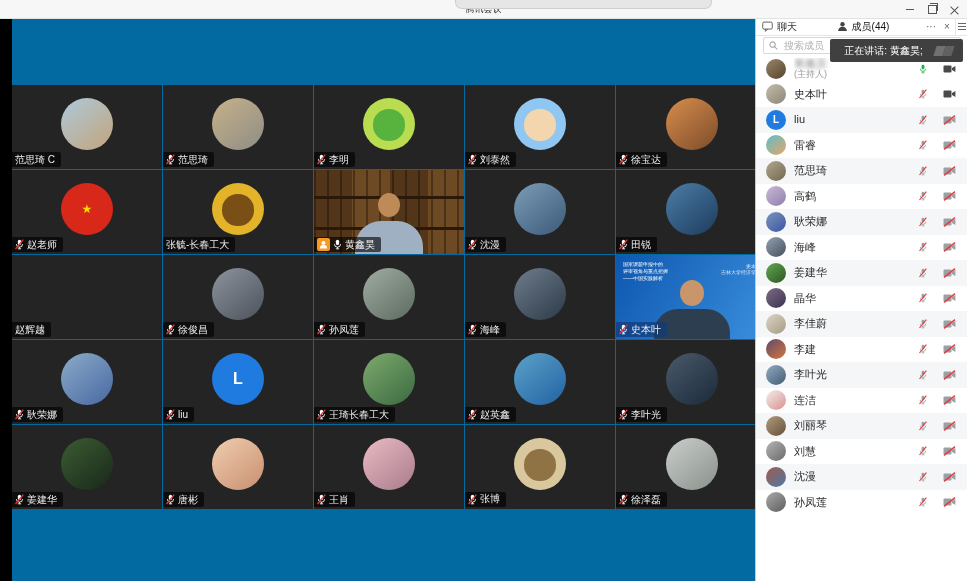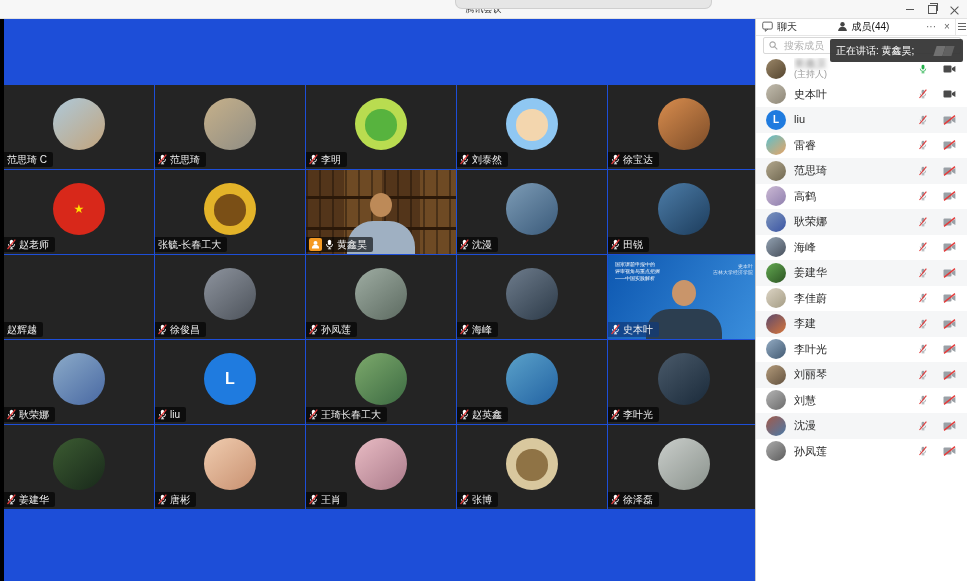--- a/index.html
+++ b/index.html
@@ -17,21 +17,21 @@
   .wbtn{width:22px;height:16px;display:flex;align-items:center;justify-content:center;cursor:default;}
   .min-i{width:8px;height:1px;background:#555;}
   .max-i{width:7px;height:7px;border:1px solid #555;position:relative;background:#f7f7f7;}
   .max-i::before{content:"";position:absolute;left:1px;top:-3px;width:7px;height:7px;
                  border:1px solid #555;border-left:none;border-bottom:none;}
   .cls-i{width:9px;height:9px;position:relative;}
   .cls-i::before,.cls-i::after{content:"";position:absolute;left:4px;top:0;width:1px;height:11px;background:#555;}
   .cls-i::before{transform:rotate(45deg);} .cls-i::after{transform:rotate(-45deg);}
 
   
-  .main{position:absolute;left:4px;top:18px;width:755px;height:563px;background:#1d4ed8;}
+  .main{position:absolute;left:12px;top:18px;width:755px;height:563px;background:#0369a1;}
   .tile{position:absolute;background:#242424;overflow:hidden;}
   .tile.speaking{box-shadow:inset 0 0 0 2px #2aab4f;}
   .av{position:absolute;left:50%;top:13px;transform:translateX(-50%);border-radius:50%;
       display:flex;align-items:center;justify-content:center;overflow:hidden;}
   .av .decal{position:absolute;left:20%;top:22%;width:60%;height:60%;border-radius:50%;display:block;}
   .av span{font-weight:bold;}
   .tlabel{position:absolute;left:0;bottom:2px;display:flex;align-items:center;gap:3px;
           background:rgba(0,0,0,.62);color:#efefef;font-size:10px;line-height:13px;
           padding:1px 6px 1px 3px;border-radius:0 2px 2px 0;max-width:96%;white-space:nowrap;}
   .tlabel.blue{background:rgba(16,58,120,.72);}
@@ -65,21 +65,21 @@
   .menu-lines{width:8px;height:1px;background:#666;box-shadow:0 -3px 0 #666,0 3px 0 #666;}
 
   .searchrow{position:absolute;left:0;top:17px;right:0;height:21px;display:flex;align-items:center;padding:0 7px;box-sizing:border-box;}
   .searchbox{flex:1;height:15px;border:1px solid #d8d8d8;border-radius:2px;display:flex;align-items:center;
              gap:4px;padding:0 5px;background:#fff;}
   .searchbox input{border:none;outline:none;flex:1;font-size:10px;color:#333;background:transparent;
                    font-family:"Liberation Sans","DejaVu Sans",sans-serif;}
   .searchbox input::placeholder{color:#b0b0b0;}
 
   .toast{position:absolute;left:74px;top:21px;width:133px;height:23px;background:rgba(50,50,50,.93);
-         border-radius:2px;z-index:45;display:flex;align-items:center;padding:0 6px;box-sizing:border-box;color:#fff;font-size:10px;}
+         border-radius:2px;z-index:45;display:flex;align-items:center;padding:0 6px;box-sizing:border-box;color:#fff;font-size:10px;text-align:center;}
   .toast .ttext{flex:1;white-space:nowrap;overflow:hidden;}
   .toastlogo{position:relative;width:26px;height:14px;opacity:.55;filter:blur(.6px);}
   .toastlogo::before,.toastlogo::after{content:"";position:absolute;top:2px;width:9px;height:10px;
          background:#9a9a9a;transform:skewX(-18deg);}
   .toastlogo::before{left:4px;} .toastlogo::after{left:13px;background:#7c7c7c;}
 
   .mlist{position:absolute;left:0;top:38px;right:0;height:496px;overflow:hidden;}
   .mrow{height:25.5px;display:flex;align-items:center;padding:0 12px 0 10px;box-sizing:border-box;gap:8px;}
   .mrow:nth-child(2n+3){background:#f5f6f7;}
   .mrow .mname{flex:1;font-size:11px;color:#2b2b2b;line-height:11px;overflow:hidden;white-space:nowrap;}
@@ -455,21 +455,21 @@
               <rect x="3.2" y="0.6" width="3.6" height="6" rx="1.8" fill="#fff"></rect>
               <path d="M1.6 5.6a3.4 3.4 0 0 0 6.8 0" fill="none" stroke="#fff" stroke-width="1"></path>
               <line x1="5" y1="9" x2="5" y2="10.6" stroke="#fff" stroke-width="1"></line>
               <line x1="3.2" y1="10.8" x2="6.8" y2="10.8" stroke="#fff" stroke-width="1"></line>
               <line x1="0.6" y1="11" x2="9.2" y2="0.6" stroke="#e23b3b" stroke-width="1.4"></line>
             </svg>
           </span>
           <span>王肖</span>
         </div>
       </div>
-      <div class="tile" style="left: 453px; top: 407px; width: 150px; height: 84px;">
+      <div class="tile" style="left: 453px; top: 407px; width: 150px; height: 84px; font-family: Liberation Mono, monospace;">
         <div class="av" style="width:52px;height:52px;background:#d9c89e">
           <i class="decal" style="background:#8f7345"></i>
         </div>
         <div class="tlabel">
           <span class="ic">
             <svg width="9" height="11" viewBox="0 0 10 12">
               <rect x="3.2" y="0.6" width="3.6" height="6" rx="1.8" fill="#fff"></rect>
               <path d="M1.6 5.6a3.4 3.4 0 0 0 6.8 0" fill="none" stroke="#fff" stroke-width="1"></path>
               <line x1="5" y1="9" x2="5" y2="10.6" stroke="#fff" stroke-width="1"></line>
               <line x1="3.2" y1="10.8" x2="6.8" y2="10.8" stroke="#fff" stroke-width="1"></line>
@@ -717,20 +717,40 @@
         </span>
         <span class="ic">
           <svg width="13" height="10" viewBox="0 0 13 10">
             <rect x="0.5" y="1.6" width="8" height="6.8" rx="1" fill="#9aa0a6"></rect>
             <path d="M9 4l3.4-2v6L9 6z" fill="#9aa0a6"></path>
             <line x1="1" y1="9.4" x2="12" y2="0.6" stroke="#e23b3b" stroke-width="1.4"></line>
           </svg>
         </span>
       </div>
       <div class="mrow">
+        <div class="av" style="width: 20px; height: 20px; background: linear-gradient(140deg, rgb(125, 108, 133), rgb(59, 50, 80)); position: static; transform: none; flex: 0 0 auto;"></div>
+        <div class="mname"><span>晶华</span></div>
+        <span class="ic">
+          <svg width="8" height="10" viewBox="0 0 10 12">
+            <rect x="3.2" y="0.6" width="3.6" height="6" rx="1.8" fill="#9aa0a6"></rect>
+            <path d="M1.6 5.6a3.4 3.4 0 0 0 6.8 0" fill="none" stroke="#9aa0a6" stroke-width="1"></path>
+            <line x1="5" y1="9" x2="5" y2="10.6" stroke="#9aa0a6" stroke-width="1"></line>
+            <line x1="3.2" y1="10.8" x2="6.8" y2="10.8" stroke="#9aa0a6" stroke-width="1"></line>
+            <line x1="0.6" y1="11" x2="9.2" y2="0.6" stroke="#e23b3b" stroke-width="1.4"></line>
+          </svg>
+        </span>
+        <span class="ic">
+          <svg width="13" height="10" viewBox="0 0 13 10">
+            <rect x="0.5" y="1.6" width="8" height="6.8" rx="1" fill="#9aa0a6"></rect>
+            <path d="M9 4l3.4-2v6L9 6z" fill="#9aa0a6"></path>
+            <line x1="1" y1="9.4" x2="12" y2="0.6" stroke="#e23b3b" stroke-width="1.4"></line>
+          </svg>
+        </span>
+      </div>
+      <div class="mrow">
         <div class="av" style="width: 20px; height: 20px; background: linear-gradient(140deg, rgb(220, 212, 196), rgb(164, 156, 132)); position: static; transform: none; flex: 0 0 auto;"></div>
         <div class="mname"><span>李佳蔚</span></div>
         <span class="ic">
           <svg width="8" height="10" viewBox="0 0 10 12">
             <rect x="3.2" y="0.6" width="3.6" height="6" rx="1.8" fill="#9aa0a6"></rect>
             <path d="M1.6 5.6a3.4 3.4 0 0 0 6.8 0" fill="none" stroke="#9aa0a6" stroke-width="1"></path>
             <line x1="5" y1="9" x2="5" y2="10.6" stroke="#9aa0a6" stroke-width="1"></line>
             <line x1="3.2" y1="10.8" x2="6.8" y2="10.8" stroke="#9aa0a6" stroke-width="1"></line>
             <line x1="0.6" y1="11" x2="9.2" y2="0.6" stroke="#e23b3b" stroke-width="1.4"></line>
           </svg>
@@ -777,20 +797,40 @@
         </span>
         <span class="ic">
           <svg width="13" height="10" viewBox="0 0 13 10">
             <rect x="0.5" y="1.6" width="8" height="6.8" rx="1" fill="#9aa0a6"></rect>
             <path d="M9 4l3.4-2v6L9 6z" fill="#9aa0a6"></path>
             <line x1="1" y1="9.4" x2="12" y2="0.6" stroke="#e23b3b" stroke-width="1.4"></line>
           </svg>
         </span>
       </div>
       <div class="mrow">
+        <div class="av" style="width: 20px; height: 20px; background: linear-gradient(140deg, rgb(242, 240, 236), rgb(216, 143, 143)); position: static; transform: none; flex: 0 0 auto;"></div>
+        <div class="mname"><span>连洁</span></div>
+        <span class="ic">
+          <svg width="8" height="10" viewBox="0 0 10 12">
+            <rect x="3.2" y="0.6" width="3.6" height="6" rx="1.8" fill="#9aa0a6"></rect>
+            <path d="M1.6 5.6a3.4 3.4 0 0 0 6.8 0" fill="none" stroke="#9aa0a6" stroke-width="1"></path>
+            <line x1="5" y1="9" x2="5" y2="10.6" stroke="#9aa0a6" stroke-width="1"></line>
+            <line x1="3.2" y1="10.8" x2="6.8" y2="10.8" stroke="#9aa0a6" stroke-width="1"></line>
+            <line x1="0.6" y1="11" x2="9.2" y2="0.6" stroke="#e23b3b" stroke-width="1.4"></line>
+          </svg>
+        </span>
+        <span class="ic">
+          <svg width="13" height="10" viewBox="0 0 13 10">
+            <rect x="0.5" y="1.6" width="8" height="6.8" rx="1" fill="#9aa0a6"></rect>
+            <path d="M9 4l3.4-2v6L9 6z" fill="#9aa0a6"></path>
+            <line x1="1" y1="9.4" x2="12" y2="0.6" stroke="#e23b3b" stroke-width="1.4"></line>
+          </svg>
+        </span>
+      </div>
+      <div class="mrow">
         <div class="av" style="width: 20px; height: 20px; background: linear-gradient(140deg, rgb(179, 155, 123), rgb(99, 82, 63)); position: static; transform: none; flex: 0 0 auto;"></div>
         <div class="mname"><span>刘丽琴</span></div>
         <span class="ic">
           <svg width="8" height="10" viewBox="0 0 10 12">
             <rect x="3.2" y="0.6" width="3.6" height="6" rx="1.8" fill="#9aa0a6"></rect>
             <path d="M1.6 5.6a3.4 3.4 0 0 0 6.8 0" fill="none" stroke="#9aa0a6" stroke-width="1"></path>
             <line x1="5" y1="9" x2="5" y2="10.6" stroke="#9aa0a6" stroke-width="1"></line>
             <line x1="3.2" y1="10.8" x2="6.8" y2="10.8" stroke="#9aa0a6" stroke-width="1"></line>
             <line x1="0.6" y1="11" x2="9.2" y2="0.6" stroke="#e23b3b" stroke-width="1.4"></line>
           </svg>

